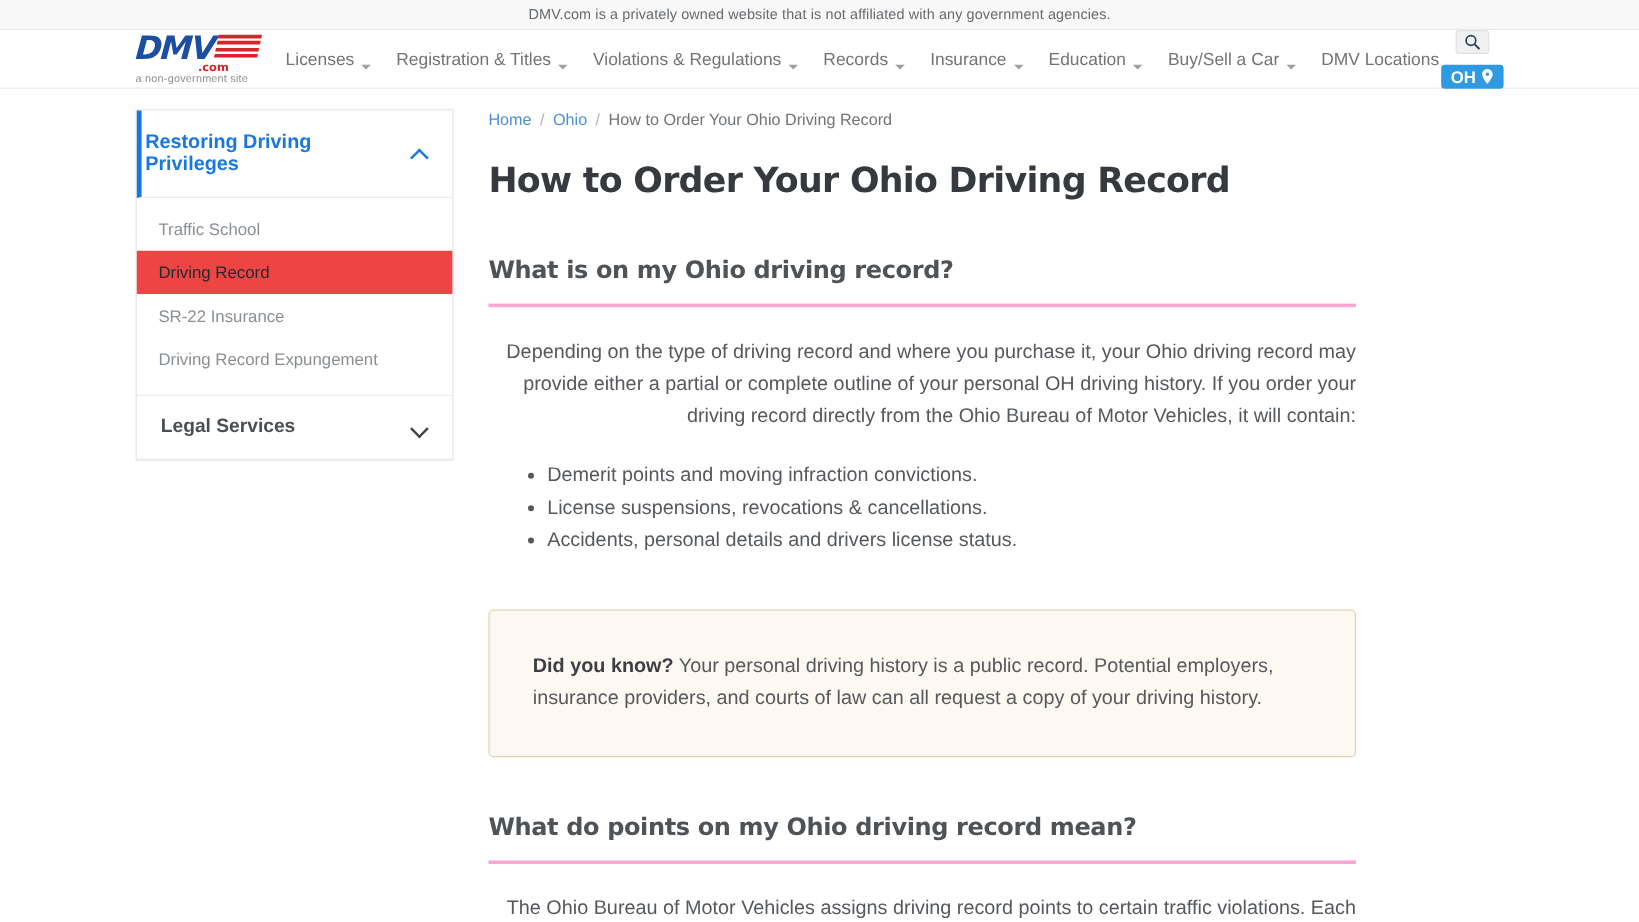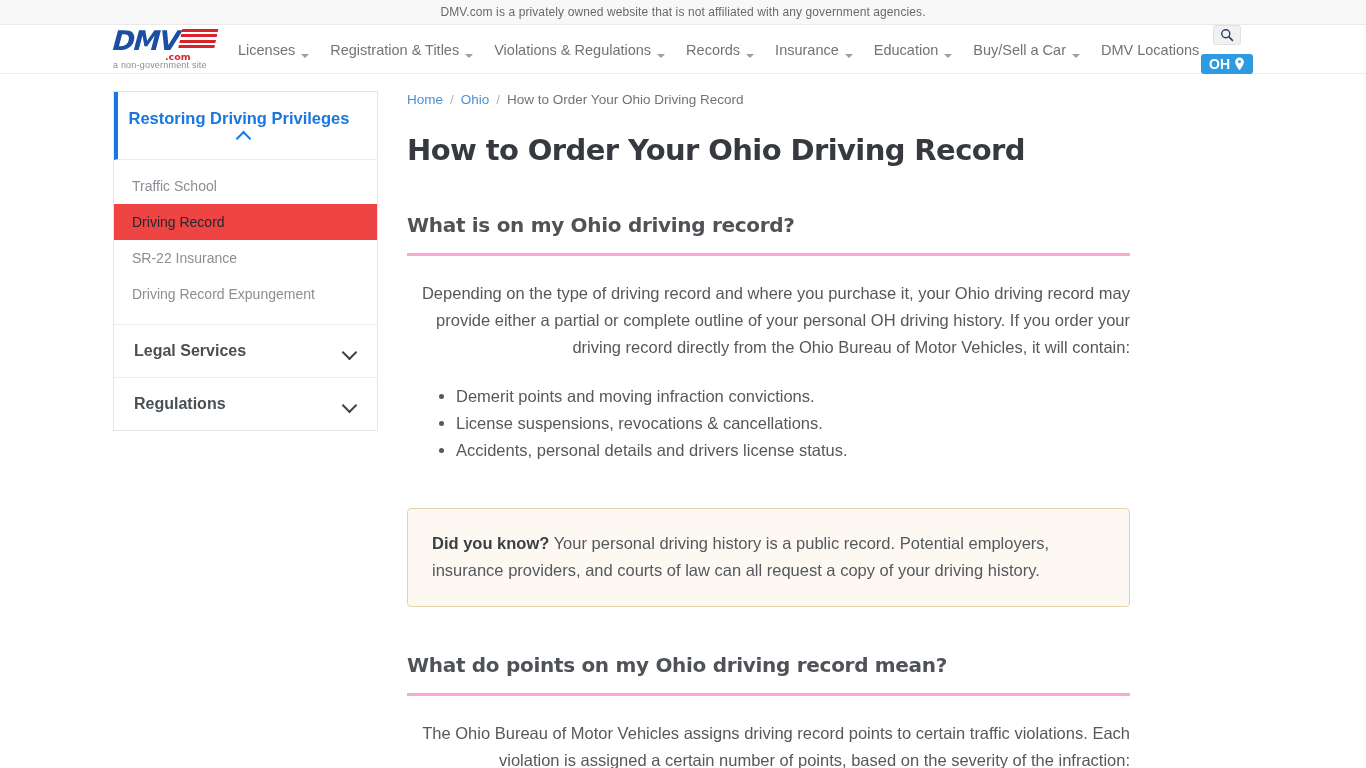--- a/index.html
+++ b/index.html
@@ -176,21 +176,20 @@
     padding: 17px 20px 17px 20px;
     display: flex;
     align-items: center;
     justify-content: space-between;
     cursor: pointer;
     border-bottom: 1px solid #ececec;
   }
   .acc-header.open {
     border-left: 4px solid #1877e0;
     padding-left: 3px;
-    flex-direction: column;
   }
   .acc-header .title-open {
     color: #1877e0;
     font-size: 16.5px;
     font-weight: bold;
   }
   .acc-header .title-closed {
     color: #4a4f54;
     font-size: 16px;
     font-weight: bold;
@@ -288,21 +287,21 @@
   }
 
   .callout {
     margin-top: 44px;
     background: #fdf9f2;
     border: 1px solid #e6d2ae;
     border-radius: 4px;
     padding: 21px 24px 22px 24px;
   }
   .callout p {
-    margin: 0;
+    margin: 12px;
     font-size: 16.5px;
     line-height: 27px;
     color: #55585c;
   }
   .callout b { color: #3b3e42; font-weight: bold; }
 </style>
 </head>
 <body>
 
 <div class="disclaimer-bar">
@@ -399,24 +398,20 @@
         <span>Driving Record Expungement</span>
       </div>
     </div>
 
     <div class="acc-header">
       <span class="title-closed">Legal Services</span>
       <span class="chev chev-gray"></span>
     </div>
 
 
-    <div class="acc-header" style="border-bottom:none">
-      <span class="title-closed">Regulations</span>
-      <span class="chev chev-gray"></span>
-    </div>
 
   </aside>
 
   <main class="content">
 
     <div class="breadcrumb">
       <a>Home</a>
       <span class="sep">/</span>
       <a>Ohio</a>
       <span class="sep">/</span>

